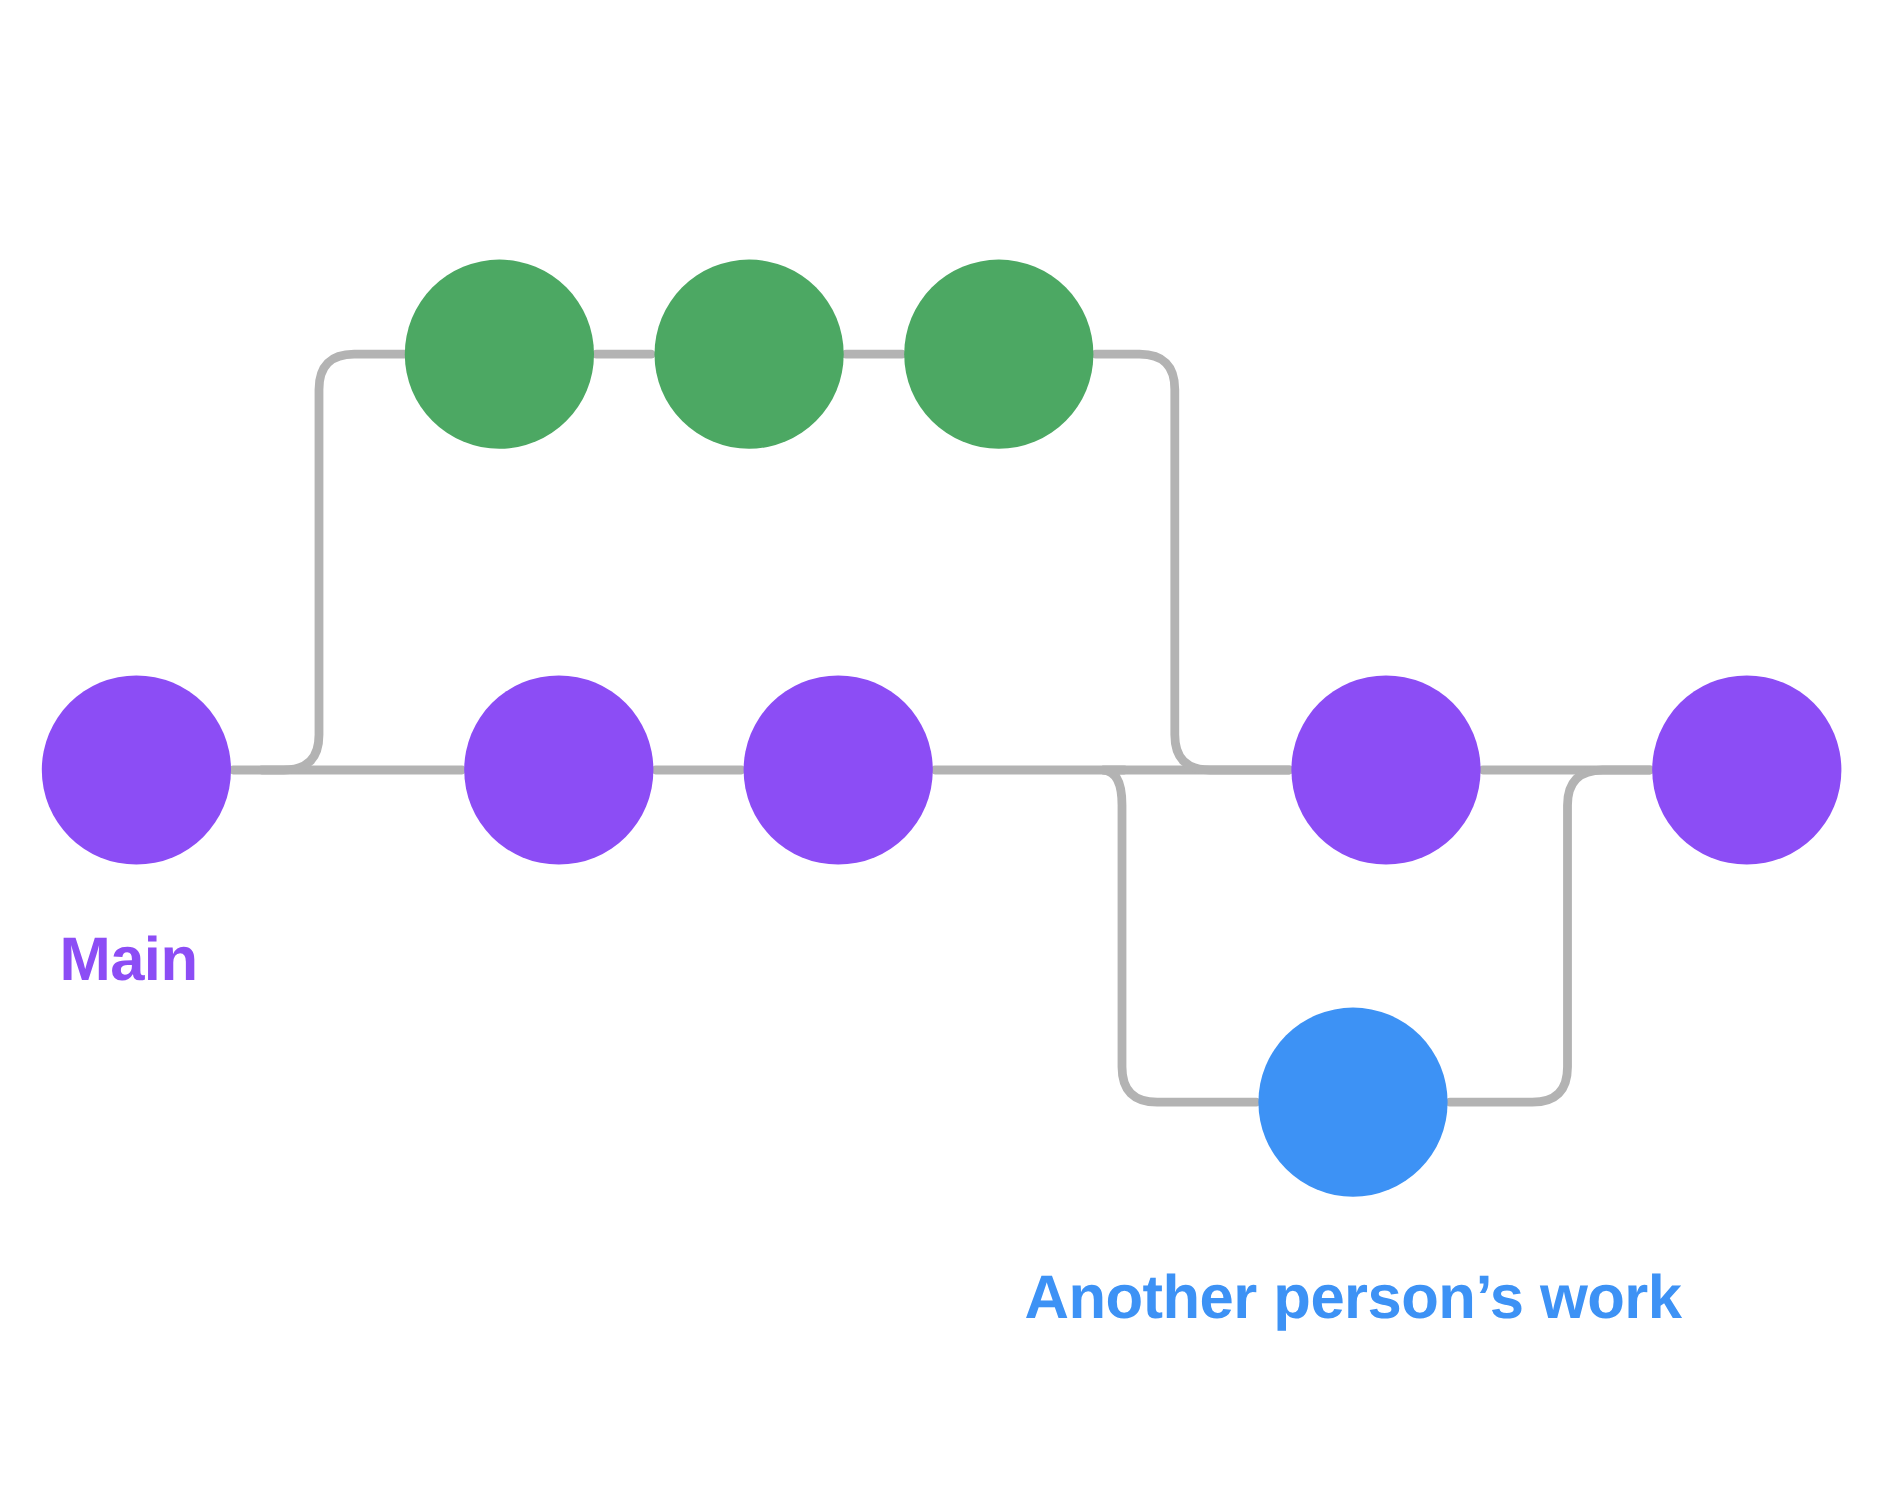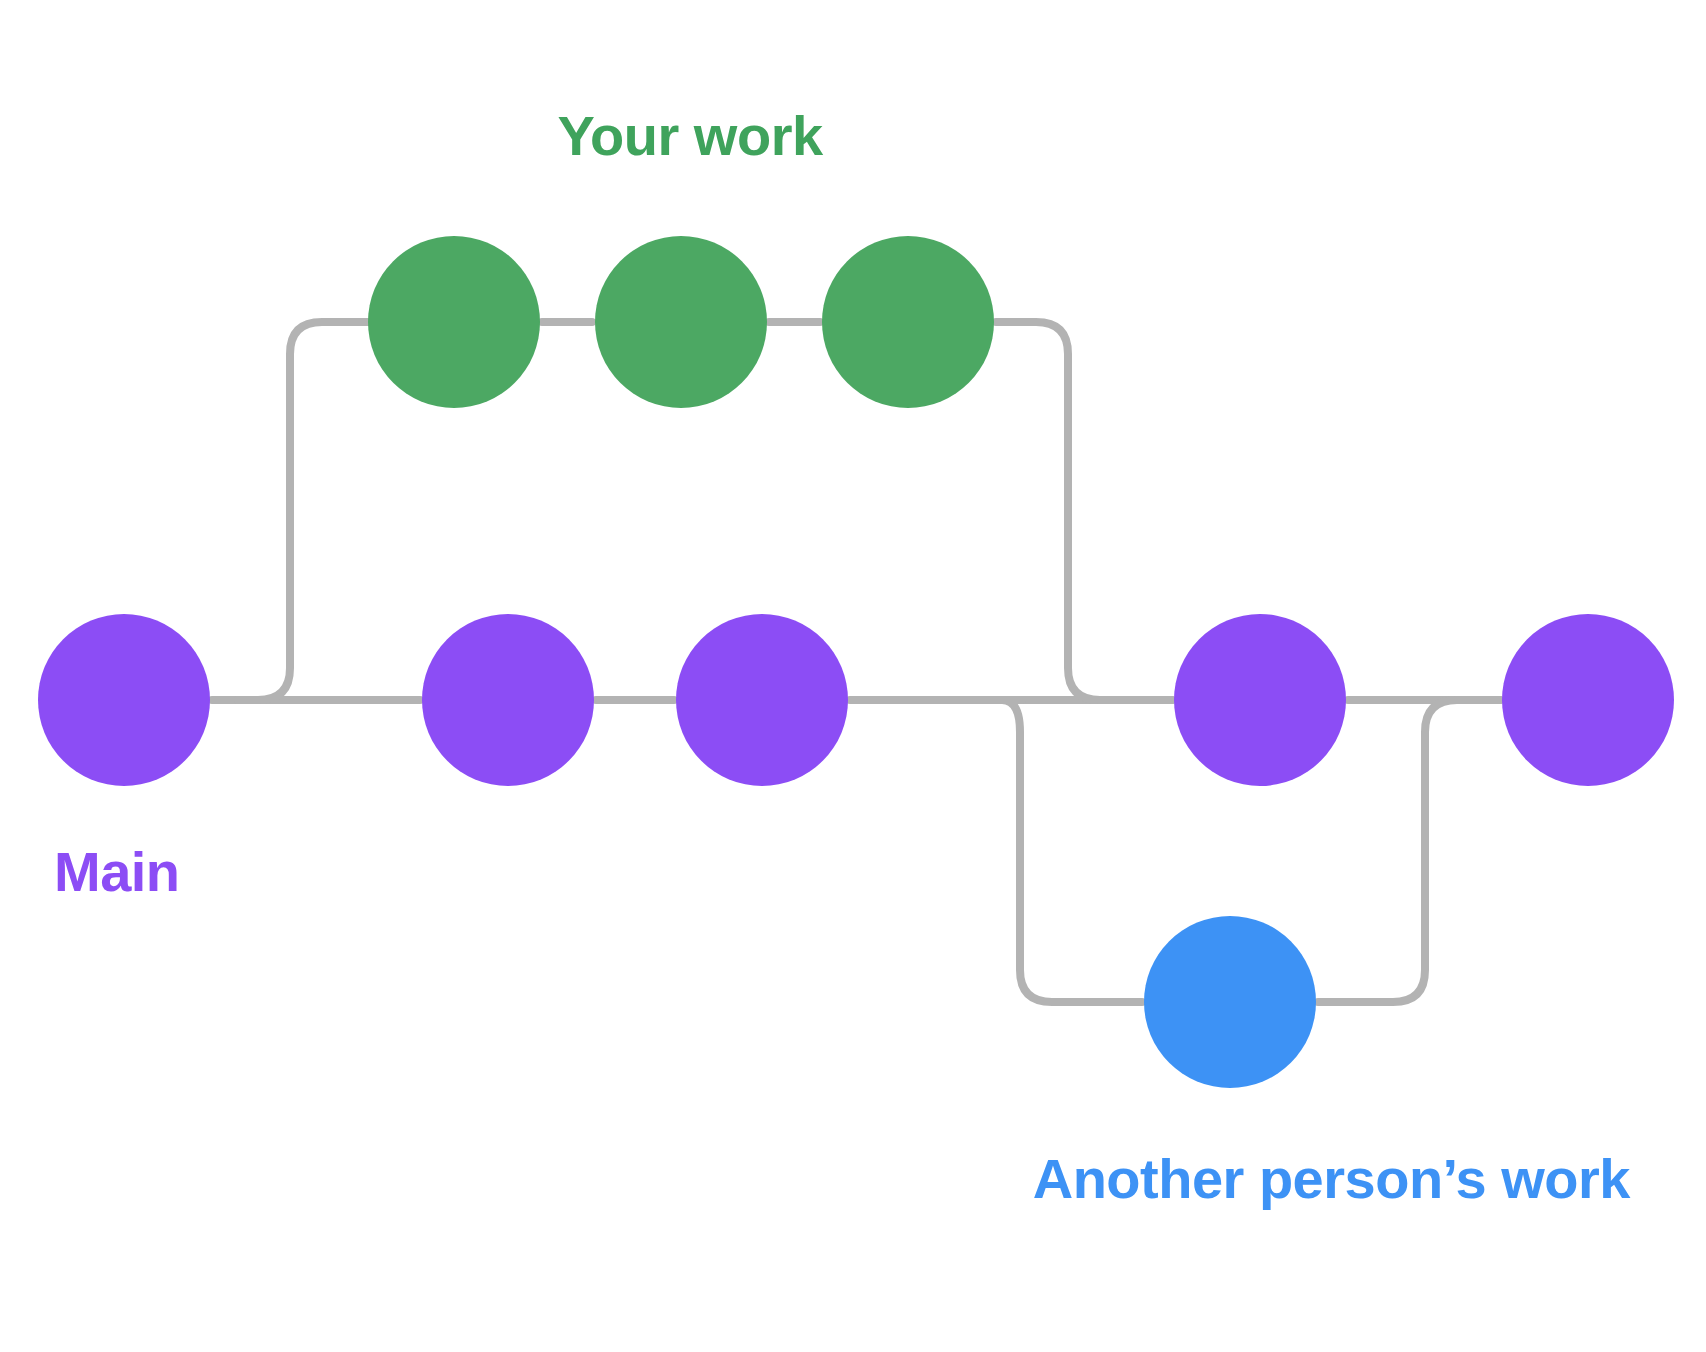--- a/index.html
+++ b/index.html
@@ -45,21 +45,21 @@
     left: 54px;
     top: 838px;
     text-align: center;
   }
   #label-another {
     font-size: 56px;
     color: #3d92f5;
     left: 830px;
     top: 1140px;
     width: 800px;
-    text-align: right;
+    text-align: center;
     white-space: normal;
     line-height: 1.38;
   }
 </style>
 </head>
 <body>
 
 <div id="stage">
 
   <svg id="graph" viewBox="0 0 1706 1352" xmlns="http://www.w3.org/2000/svg">
@@ -91,19 +91,18 @@
       <circle cx="1588" cy="700" r="86" fill="#8c4df5"></circle>
 
       <circle cx="454" cy="322" r="86" fill="#4ca863"></circle>
       <circle cx="681" cy="322" r="86" fill="#4ca863"></circle>
       <circle cx="908" cy="322" r="86" fill="#4ca863"></circle>
 
       <circle cx="1230" cy="1002" r="86" fill="#3d92f5"></circle>
     </g>
   </svg>
 
-  <div class="label" id="label-your-work">Your work</div>
 
   <div class="label" id="label-main">Main</div>
 
   <div class="label" id="label-another">Another person’s work</div>
 
 </div>
 
 </body></html>

